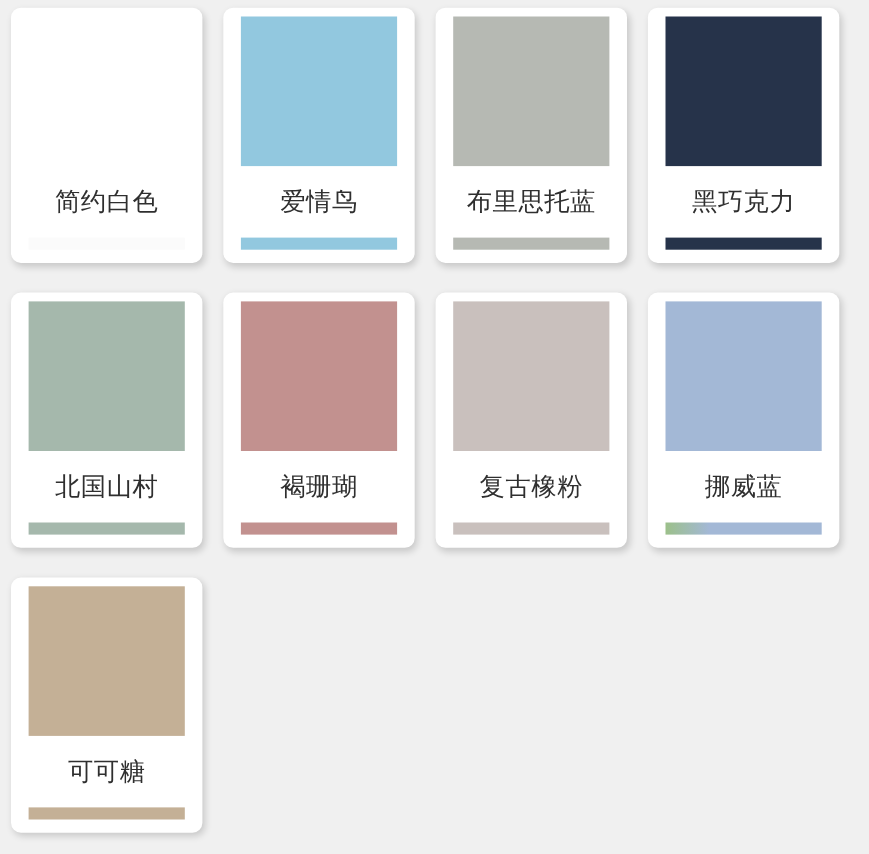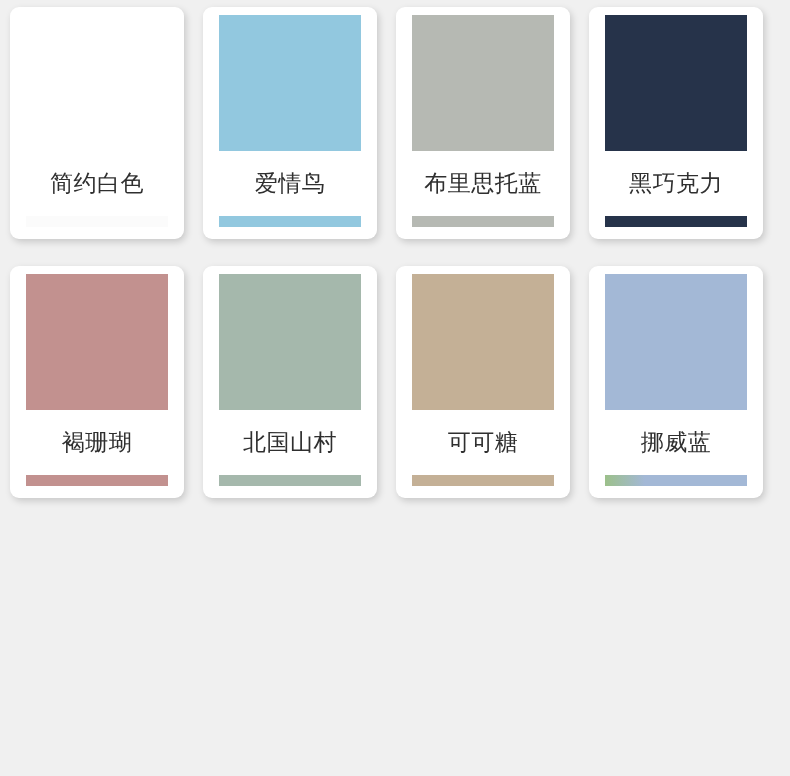--- a/index.html
+++ b/index.html
@@ -75,32 +75,37 @@
       <div class="swatch-color" style="background: rgb(182, 185, 179);"></div>
       <div class="swatch-label">布里思托蓝</div>
       <div class="swatch-bar" style="background: rgb(182, 185, 179);"></div>
     </div>
     <div class="swatch-card">
       <div class="swatch-color" style="background: rgb(38, 51, 74);"></div>
       <div class="swatch-label">黑巧克力</div>
       <div class="swatch-bar" style="background: rgb(38, 51, 74);"></div>
     </div>
     <div class="swatch-card">
+      <div class="swatch-color" style="background: rgb(165, 184, 172);"></div>
+      <div class="swatch-label">北国山村</div>
+      <div class="swatch-bar" style="background: rgb(165, 184, 172);"></div>
+    </div>
+    <div class="swatch-card">
       <div class="swatch-color" style="background: rgb(194, 145, 143);"></div>
       <div class="swatch-label">褐珊瑚</div>
       <div class="swatch-bar" style="background: rgb(194, 145, 143);"></div>
     </div>
     <div class="swatch-card">
-      <div class="swatch-color" style="background: rgb(165, 184, 172);"></div>
-      <div class="swatch-label">北国山村</div>
-      <div class="swatch-bar" style="background: rgb(165, 184, 172);"></div>
+      <div class="swatch-color" style="background: rgb(201, 192, 189);"></div>
+      <div class="swatch-label">复古橡粉</div>
+      <div class="swatch-bar" style="background: rgb(201, 192, 189);"></div>
+    </div>
+    <div class="swatch-card">
+      <div class="swatch-color" style="background: rgb(163, 184, 214);"></div>
+      <div class="swatch-label">挪威蓝</div>
+      <div class="swatch-bar" style="background: linear-gradient(to right, rgb(156, 192, 138) 0%, rgb(163, 184, 214) 28%, rgb(163, 184, 214) 100%);"></div>
     </div>
     <div class="swatch-card">
       <div class="swatch-color" style="background: rgb(196, 176, 150);"></div>
       <div class="swatch-label">可可糖</div>
       <div class="swatch-bar" style="background: rgb(196, 176, 150);"></div>
     </div>
-    <div class="swatch-card">
-      <div class="swatch-color" style="background: rgb(163, 184, 214);"></div>
-      <div class="swatch-label">挪威蓝</div>
-      <div class="swatch-bar" style="background: linear-gradient(to right, rgb(156, 192, 138) 0%, rgb(163, 184, 214) 28%, rgb(163, 184, 214) 100%);"></div>
-    </div>
   </div>
 
 </body></html>

